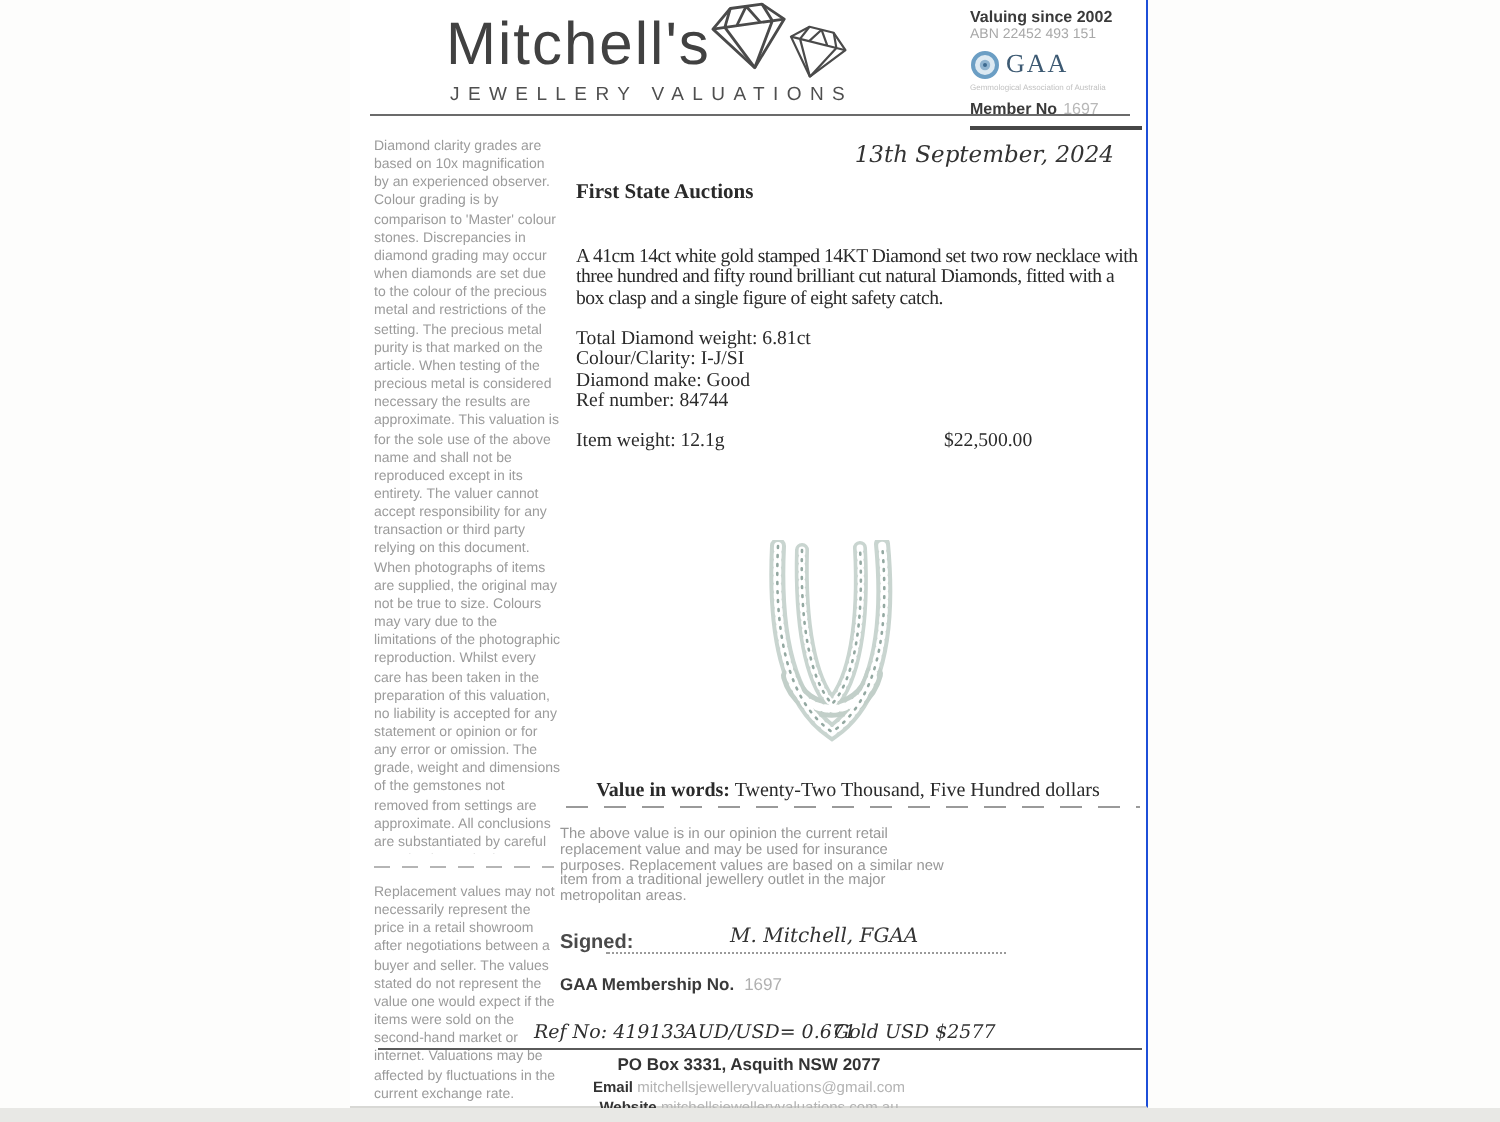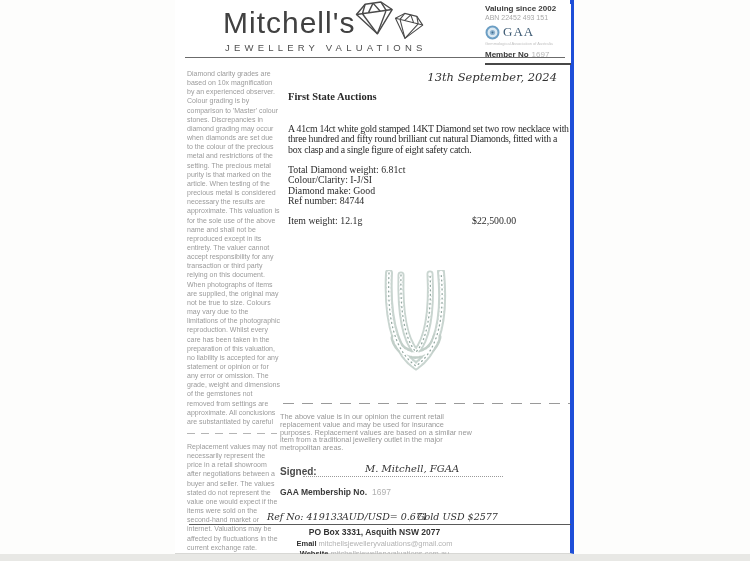--- a/index.html
+++ b/index.html
@@ -4,21 +4,21 @@
 <style>
   * { margin:0; padding:0; box-sizing:border-box; }
   html,body { width:750px; height:561px; background:#ffffff; overflow:hidden;
               font-family:"Liberation Sans", sans-serif; }
   #stage { position:relative; width:750px; height:561px; background:#fdfdfc; }
 
   .bottom-strip { position:absolute; left:0; top:554px; width:750px; height:7px;
                   background:#e8e8e5; }
 
   .page { position:absolute; left:175px; top:0; width:399px; height:554px;
-          background:#ffffff; border-right:4px solid #1d4ed8;
+          background:#ffffff; border-right:1px solid #1d4ed8;
           border-bottom:1px solid #d8d8d5; }
 
   
   .brand { position:absolute; left:48px; top:6px; }
   .brand-name { font-size:30px; font-weight:300; color:#414141; letter-spacing:1px; }
   .brand-sub  { margin-top:2px; margin-left:2px; font-size:9.5px; font-weight:300;
                 color:#4f4f4f; letter-spacing:4.2px; white-space:nowrap; }
   .diamonds-logo { position:absolute; left:178px; top:1px; }
   .header-rule { position:absolute; left:10px; top:57px; width:380px; height:1px;
                  background:#6b6b6b; }
@@ -157,20 +157,23 @@
         <path d="M23,5 C22,42 27,70 38,82 C49,70 54,42 52,4" stroke="#c9d5d0" stroke-width="7"></path>
         <path d="M17,68 C23,90 53,90 59,67" stroke="#c2cfc9" stroke-width="9"></path>
         <path d="M11,3 C9,45 15,80 38,96 C61,80 67,45 63,2" stroke="#ffffff" stroke-width="4" stroke-dasharray="1.6 2.4"></path>
         <path d="M23,5 C22,42 27,70 38,82 C49,70 54,42 52,4" stroke="#ffffff" stroke-width="3.4" stroke-dasharray="1.6 2.4"></path>
         <path d="M17,68 C23,90 53,90 59,67" stroke="#ffffff" stroke-width="4" stroke-dasharray="1.6 2.6"></path>
         <path d="M11,3 C9,45 15,80 38,96 C61,80 67,45 63,2" stroke="#93a8a1" stroke-width="1.3" stroke-dasharray="0.9 3.6"></path>
         <path d="M23,5 C22,42 27,70 38,82 C49,70 54,42 52,4" stroke="#93a8a1" stroke-width="1.3" stroke-dasharray="0.9 3.6"></path>
       </g>
     </svg>
 
+    <div class="value-words serif">
+      <span class="lbl">Value in words:</span><span> Twenty-Two Thousand, Five Hundred dollars</span>
+    </div>
     <div class="dash-rule"></div>
 
     <div class="note">The above value is in our opinion the current retail replacement value and may be used for insurance purposes. Replacement values are based on a similar new item from a traditional jewellery outlet in the major metropolitan areas.</div>
 
     <div class="signed-label">Signed:</div>
     <div class="sig-dotline"></div>
     <div class="signature">M. Mitchell, FGAA</div>
 
     <div class="membership">
       <span>GAA Membership No.</span><span class="num">1697</span>

